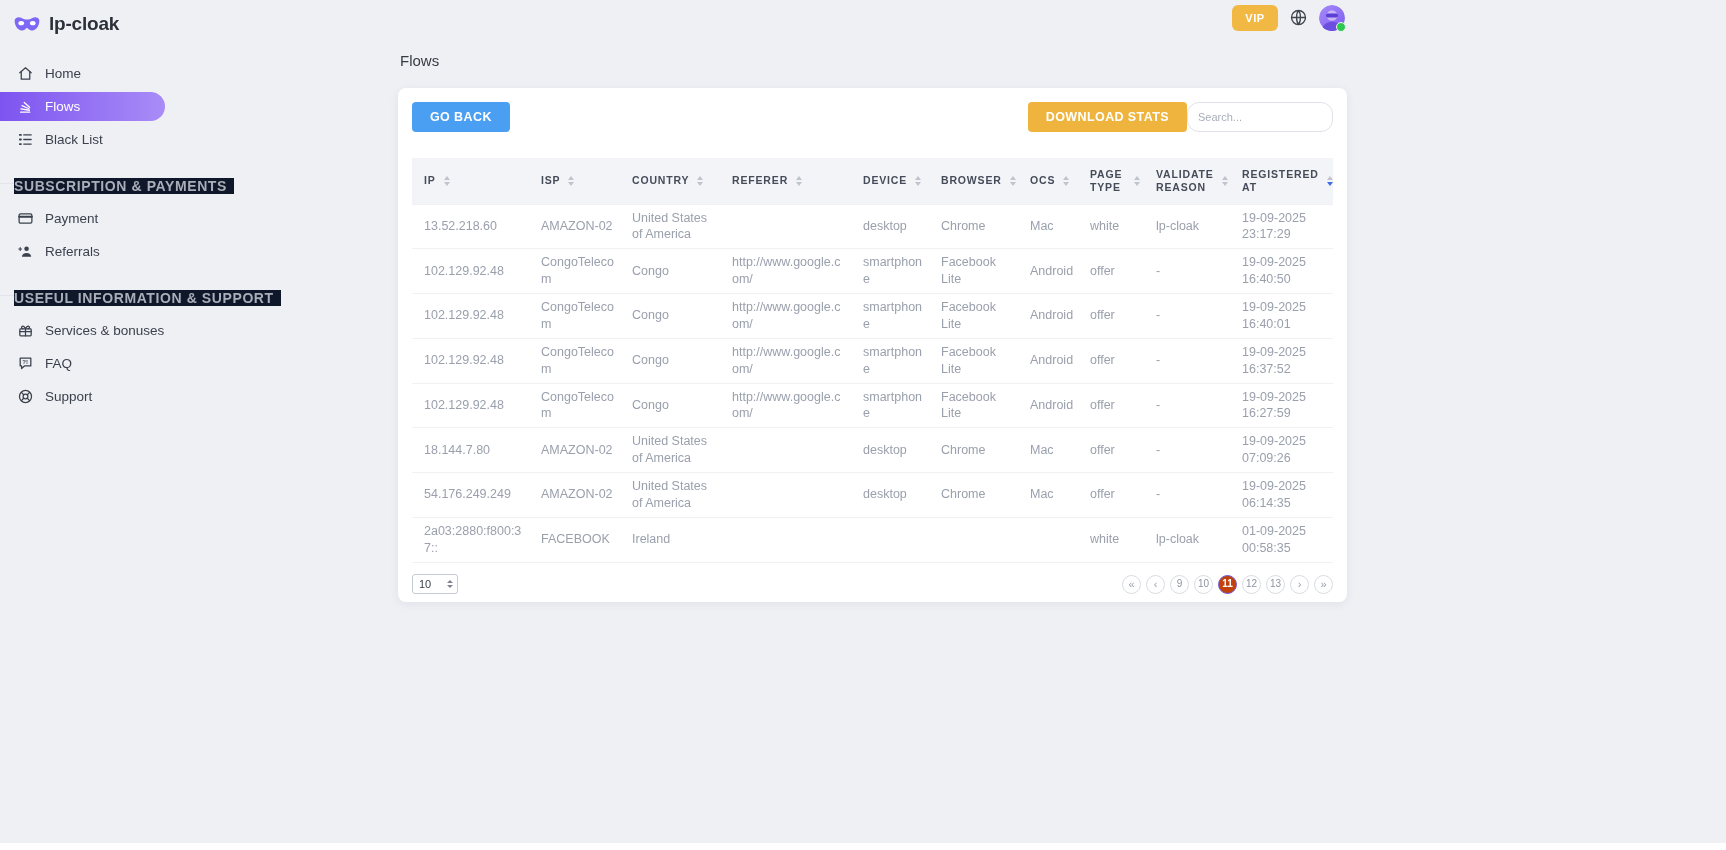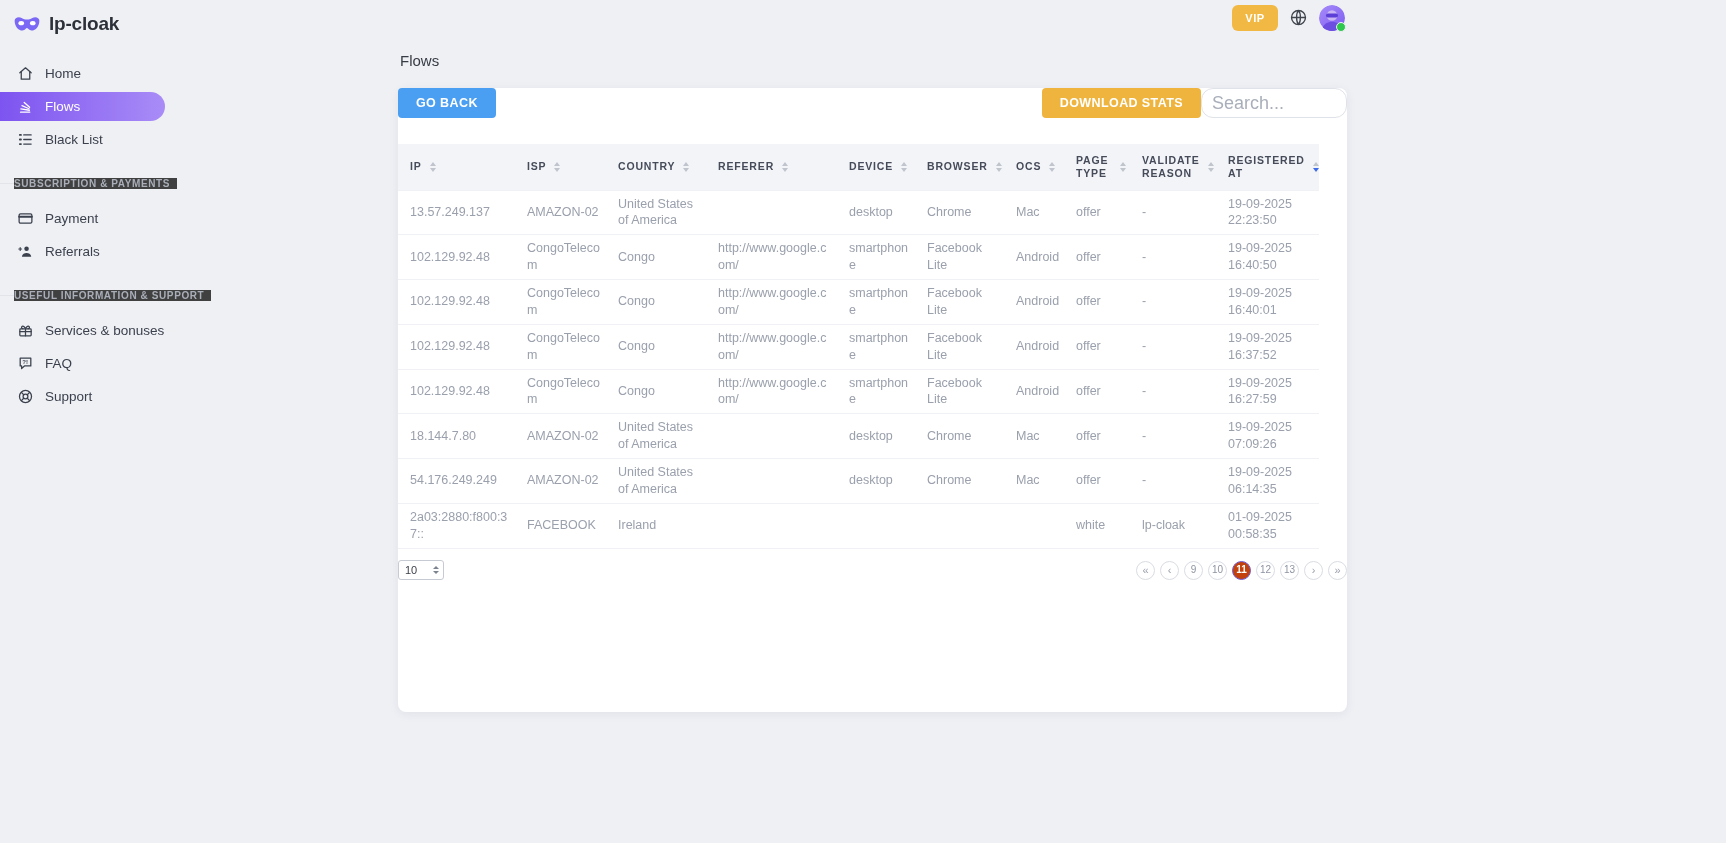--- a/index.html
+++ b/index.html
@@ -15,44 +15,44 @@
   .brand-icon{display:inline-flex;width:28px;height:20px;}
   .brand-name{font-size:19px;font-weight:700;color:#2c3038;letter-spacing:-.2px;}
   .nav{margin-top:21px;}
   .nav-item{display:flex;align-items:center;gap:11px;height:29px;padding-left:16px;margin:4px 0;
     color:#3b414d;font-size:13.5px;cursor:pointer;box-sizing:border-box;}
   .nav-item .ni{width:18px;height:18px;display:inline-flex;align-items:center;justify-content:center;color:#3b414d;flex:none;}
   .nav-item.active{background:linear-gradient(90deg,#7d54f0,#a98cf7);border-radius:0 20px 20px 0;width:165px;color:#fff;}
   .nav-item.active .ni{color:#fff;}
   .nav-section{position:relative;height:12px;margin:23px 0 15px;}
   .nav-section .line{position:absolute;left:0;right:8px;top:6px;border-top:1px solid #e2e4ea;}
-  .nav-section .txt{position:absolute;left:14px;top:1px;background:#404040;padding-right:7px;
-    font-size:10px;font-weight:700;color:#a9aeb8;letter-spacing:.6px;white-space:nowrap;}
+  .nav-section .txt{position:absolute;left:14px;top:1px;background:#0f172a;padding-right:7px;
+    font-size:14px;font-weight:700;color:#a9aeb8;letter-spacing:.6px;white-space:nowrap;}
   
   .main{position:absolute;left:398px;top:0;width:949px;height:100%;}
   .topbar{position:absolute;top:4px;right:2px;display:flex;align-items:center;gap:11px;height:27px;}
   .vip-btn{background:#f2b844;color:#fff;font-weight:700;font-size:11px;letter-spacing:.6px;
     border:none;border-radius:6px;width:46px;height:26px;cursor:pointer;font-family:inherit;}
   .globe{width:19px;height:19px;color:#3f444d;display:inline-flex;cursor:pointer;}
   .avatar{position:relative;width:26px;height:26px;display:inline-block;cursor:pointer;}
   .avatar .img{display:inline-flex;width:26px;height:26px;border-radius:50%;overflow:hidden;}
   .dot{position:absolute;right:-1px;bottom:-1px;width:8px;height:8px;border-radius:50%;
     background:#2fc84f;border:1.5px solid #eff0f4;}
   .page-title{position:absolute;top:52px;left:2px;margin:0;font-size:15px;font-weight:500;color:#363b44;}
   
-  .card{position:absolute;top:88px;left:0;width:949px;height:624px;box-sizing:border-box;
-    background:#fff;border-radius:8px;box-shadow:0 2px 8px rgba(140,145,160,.14);padding:0;}
+  .card{position:absolute;top:88px;left:0;width:949px;height:514px;box-sizing:border-box;
+    background:#fff;border-radius:8px;box-shadow:0 2px 8px rgba(140,145,160,.14);padding:14px;}
   .toolbar{display:flex;justify-content:space-between;align-items:center;height:30px;margin-bottom:26px;}
   .btn-blue,.btn-amber{height:30px;border:none;border-radius:4px;color:#fff;font-size:12.5px;
     font-weight:600;letter-spacing:.4px;cursor:pointer;font-family:inherit;padding:0 18px;}
   .btn-blue{background:#4b9ff2;}
   .btn-amber{background:#efb43e;}
   .toolbar-right{display:flex;align-items:center;}
   .search{width:124px;height:28px;border:1px solid #dfe2e8;border-radius:12px;padding:0 10px;
-    font-size:18px;color:#4a4f59;background:#fff;font-family:inherit;outline:none;}
+    font-size:11px;color:#4a4f59;background:#fff;font-family:inherit;outline:none;}
   .search::placeholder{color:#a9afba;}
   
   table.flows{border-collapse:collapse;table-layout:fixed;width:921px;}
   table.flows thead th{background:#f3f4f8;height:46px;padding:4px 4px 4px 12px;text-align:left;
     vertical-align:middle;font-size:10.5px;font-weight:700;color:#454b59;letter-spacing:.08em;box-sizing:border-box;}
   .th-in{display:flex;align-items:center;}
   .th-in .lbl{line-height:1.25;}
   .sort{display:inline-flex;flex-direction:column;gap:2px;margin-left:8px;flex:none;cursor:pointer;}
   .sort i{display:block;width:0;height:0;border-left:3.5px solid transparent;border-right:3.5px solid transparent;}
   .sort .up{border-bottom:4px solid #bfc4cd;}
@@ -325,30 +325,30 @@
                   <span class="sort desc">
                     <i class="up"></i>
                     <i class="down"></i>
                   </span>
                 </div>
               </th>
             </tr>
           </thead>
         <tbody>
             <tr>
-              <td>13.57.249.137</td>
+              <td>13.52.218.60</td>
               <td>AMAZON-02</td>
               <td>United States of America</td>
               <td></td>
               <td>desktop</td>
               <td>Chrome</td>
               <td>Mac</td>
-              <td>offer</td>
-              <td>-</td>
-              <td>19-09-2025 22:23:50</td>
+              <td>white</td>
+              <td>lp-cloak</td>
+              <td>19-09-2025 23:17:29</td>
             </tr>
             <tr>
               <td>102.129.92.48</td>
               <td>CongoTelecom</td>
               <td>Congo</td>
               <td>http://www.google.com/</td>
               <td>smartphone</td>
               <td>Facebook Lite</td>
               <td>Android</td>
               <td>offer</td>

